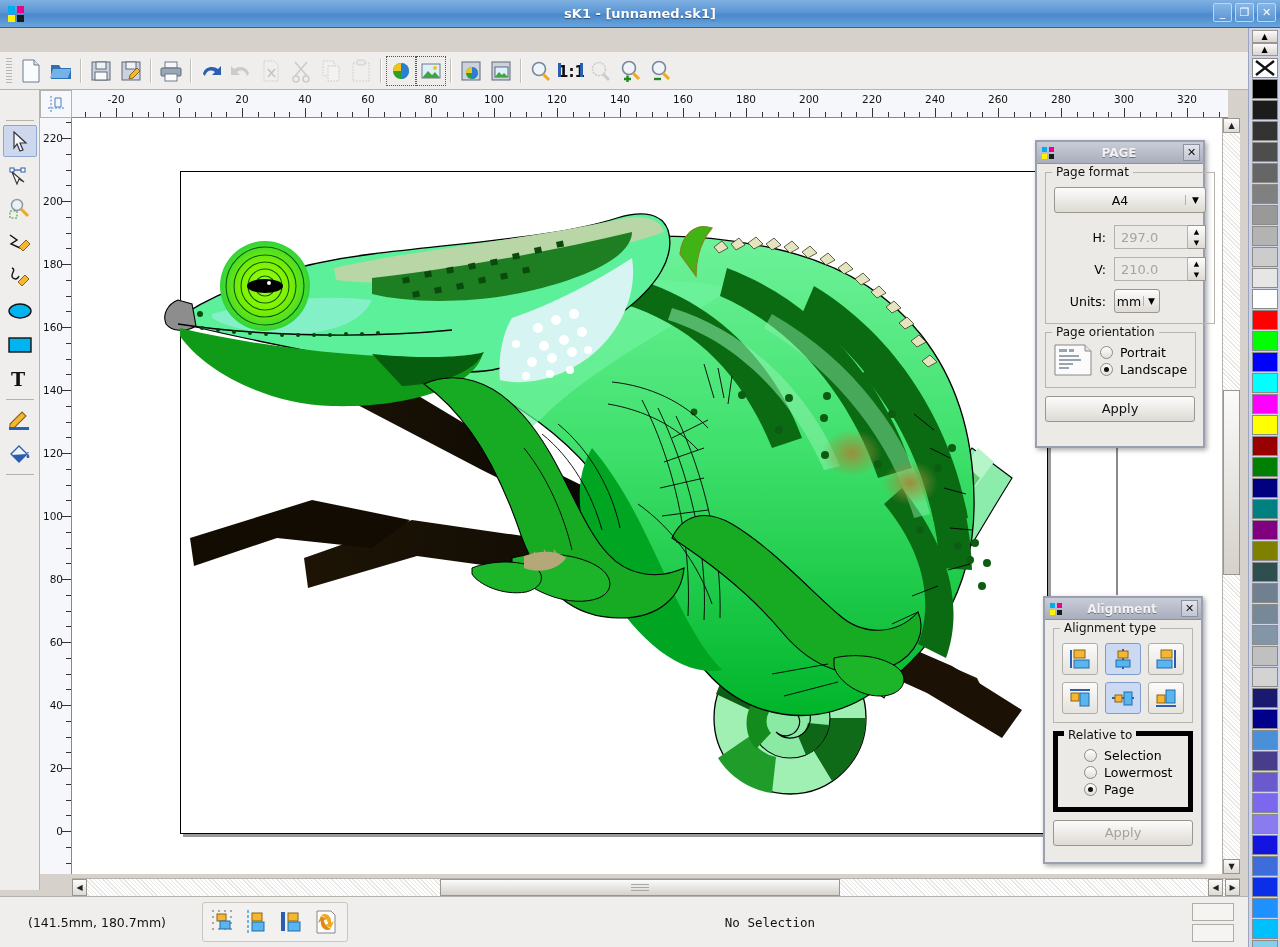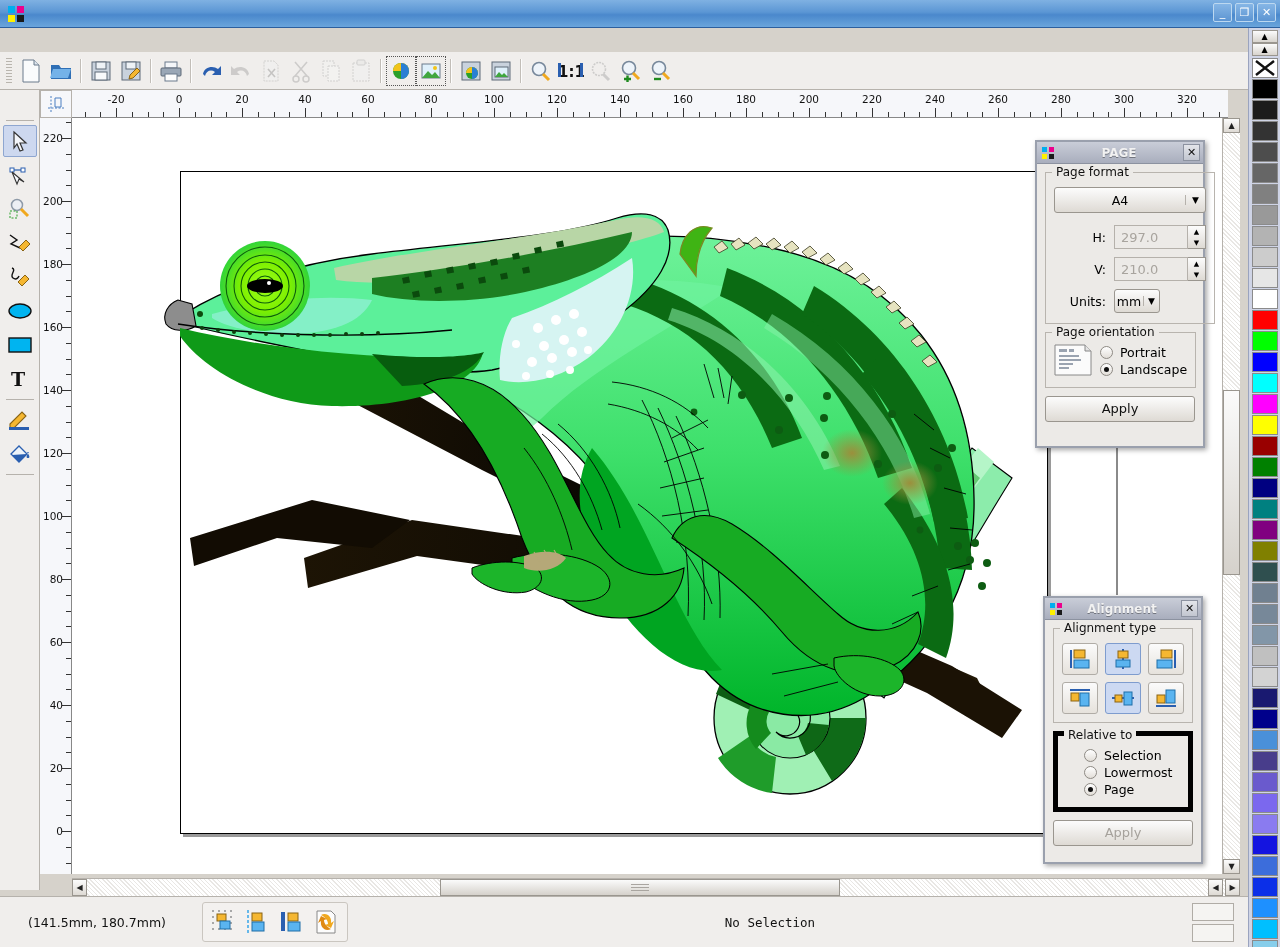--- a/index.html
+++ b/index.html
@@ -216,20 +216,21 @@
 
   <div class="titlebar">
     <div class="title-logo">
       <svg width="22" height="22" viewBox="0 0 22 22">
         <rect x="3" y="3" width="7" height="7" fill="#00aeef"></rect>
         <rect x="12" y="3" width="7" height="7" fill="#ec008c"></rect>
         <rect x="3" y="12" width="7" height="7" fill="#fff200"></rect>
         <rect x="12" y="12" width="7" height="7" fill="#1a1a1a"></rect>
       </svg>
     </div>
+    <div class="title-text">sK1 - [unnamed.sk1]</div>
     <div class="wbtns">
       <div class="wbtn">_</div>
       <div class="wbtn">❐</div>
       <div class="wbtn">✕</div>
     </div>
   </div>
 
 
   <div class="toolbar">
     <div class="grip"></div>

